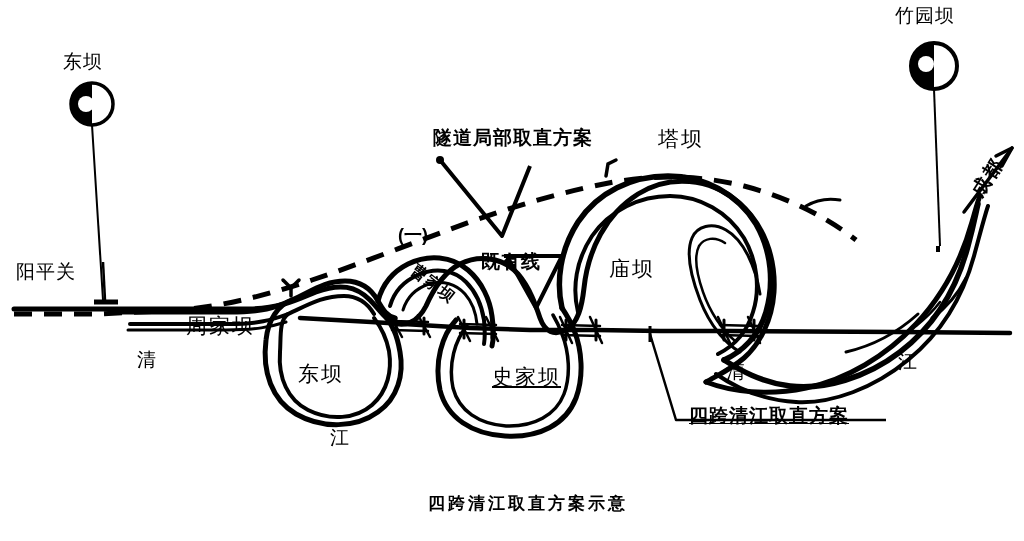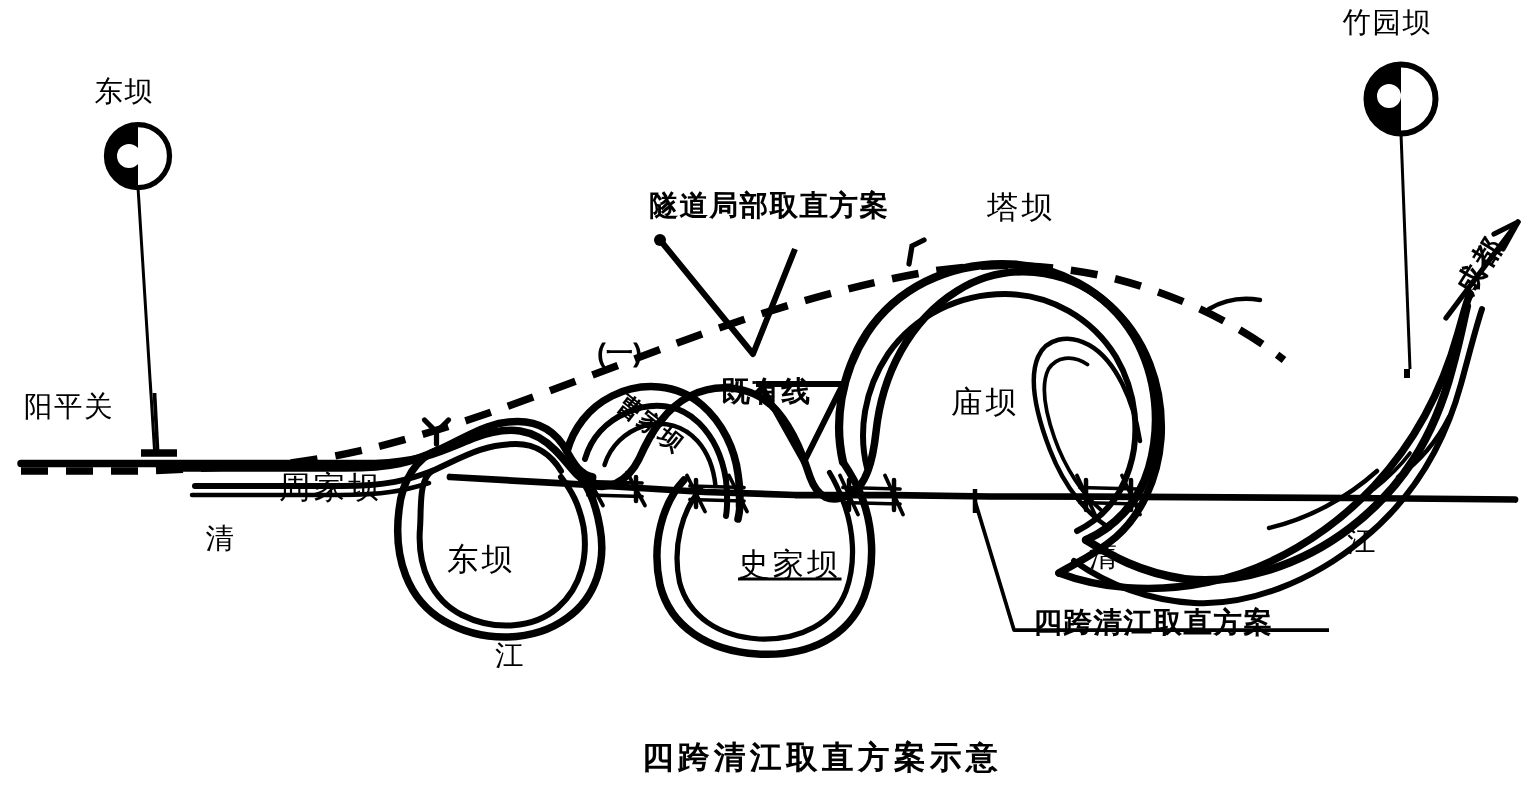--- a/index.html
+++ b/index.html
@@ -31,21 +31,21 @@
     line-height: 1;
     font-family: "Liberation Serif", "DejaVu Serif", serif;
   }
   .lbl-sans {
     font-family: "Liberation Sans", "DejaVu Sans", sans-serif;
   }
   .sz-station { font-size: 19px; letter-spacing: 1px; }
   .sz-place   { font-size: 21px; letter-spacing: 2px; }
   .sz-river   { font-size: 19px; letter-spacing: 1px; }
   .sz-plan    { font-size: 19px; font-weight: bold; letter-spacing: 1px; }
-  .sz-caption { font-size: 21px; font-weight: bold; letter-spacing: 3px; }
+  .sz-caption { font-size: 17px; font-weight: bold; letter-spacing: 3px; }
   .rot-caojiaba {
     transform: rotate(38deg);
     transform-origin: left top;
     font-size: 16px;
     letter-spacing: 1px;
     font-weight: bold;
   }
   .rot-chengdu {
     transform: rotate(-58deg);
     transform-origin: left top;
@@ -285,35 +285,35 @@
   <div class="lbl lbl-sans sz-place" style="left:186px; top:315px;">周家坝</div>
 
   <div class="lbl lbl-sans sz-place" style="left:298px; top:363px;">东坝</div>
 
   <div class="lbl lbl-sans rot-caojiaba" style="left:418px; top:262px;">曹家坝</div>
 
   <div class="lbl lbl-sans sz-place" style="left:492px; top:366px;text-decoration:underline;">史家坝</div>
 
   <div class="lbl lbl-sans sz-place" style="left:658px; top:128px;">塔坝</div>
 
-  <div class="lbl lbl-sans sz-place" style="left:634px; top:258px;">庙坝</div>
+  <div class="lbl lbl-sans sz-place" style="left:609px; top:258px;">庙坝</div>
 
   <div class="lbl lbl-sans sz-river" style="left:137px; top:350px;">清</div>
 
   <div class="lbl lbl-sans sz-river" style="left:330px; top:428px;">江</div>
 
   <div class="lbl lbl-sans sz-river" style="left:726px; top:362px;">清</div>
 
   <div class="lbl lbl-sans sz-river" style="left:898px; top:352px;">江</div>
 
   <div class="lbl lbl-sans sz-plan" style="left:433px; top:128px;text-align:center;">隧道局部取直方案</div>
 
   <div class="lbl lbl-sans sz-plan" style="left:481px; top:228px;margin-top:24px;">既有线</div>
 
-  <div class="lbl lbl-sans sz-plan" style="left:689px; top:406px;">四跨清江取直方案</div>
+  <div class="lbl lbl-sans sz-plan" style="left:689px; top:406px;text-decoration:underline;">四跨清江取直方案</div>
 
   <div class="lbl lbl-sans paren" style="left:398px; top:226px;">(一)</div>
 
   <div class="lbl lbl-sans rot-chengdu" style="left:968px; top:190px;">成都</div>
 
   <div class="lbl sz-caption" style="left:428px; top:495px;">四跨清江取直方案示意</div>
 
 </div>
 
 </body></html>

